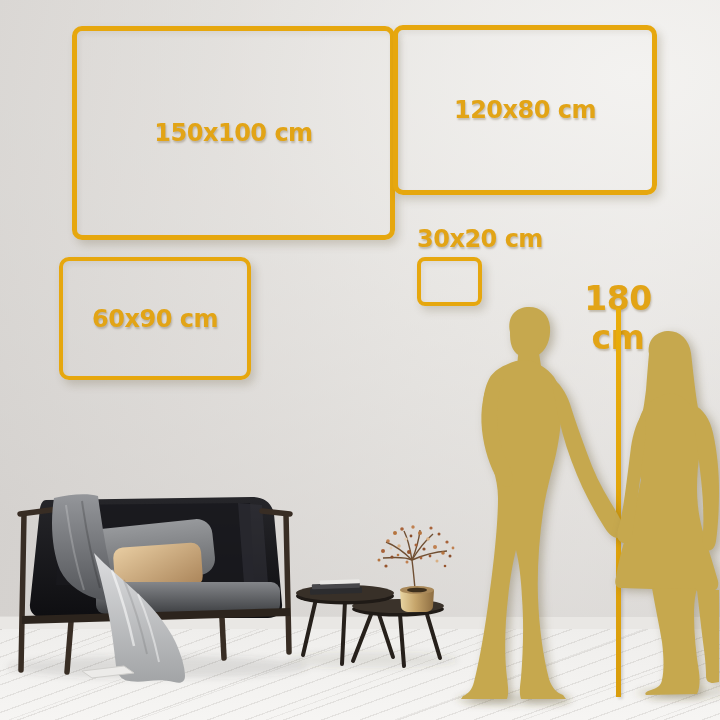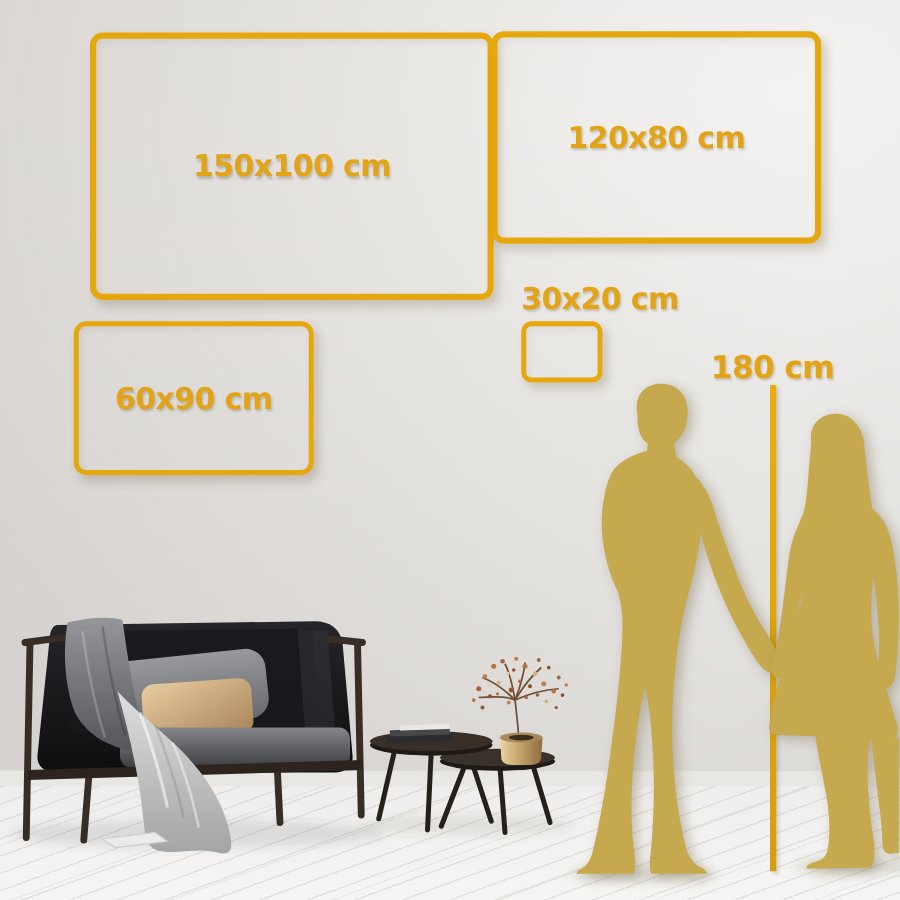--- a/index.html
+++ b/index.html
@@ -40,21 +40,21 @@
   }
   .f-150{left:57px;top:26px;width:313px;height:204px;margin-left:15px;}
   .f-120{left:393px;top:25px;width:254px;height:160px;align-items:center;}
   .f-6090{left:59px;top:257px;width:184px;height:115px;border-width:4.5px;}
   .f-6040{left:268px;top:254px;width:119px;height:81px;border-width:4.5px;}
   .f-3020{left:417px;top:257px;width:57px;height:41px;border-width:4px;border-radius:8px;}
   .f-3020 .size-label{position:absolute;bottom:calc(100% + 8px);left:-4px;text-align:center;}
   
   .height-label{
     position:absolute;left:563px;top:279px;width:110px;text-align:center;
-    color:var(--goldText);font-weight:bold;font-size:25px;letter-spacing:-.5px;
+    color:var(--goldText);font-weight:bold;font-size:33px;letter-spacing:-.5px;
     text-shadow:1px 2px 2px rgba(90,70,30,.28);z-index:2;
   }
   .height-line{
     position:absolute;left:616px;top:308px;width:4.5px;height:389px;
     background:linear-gradient(#eaad0a,#d99d0c);
     box-shadow:2px 2px 3px rgba(0,0,0,.14);z-index:2;
   }
   
   .illustration{position:absolute;left:0;top:0;z-index:3;}
   .sil{filter:drop-shadow(4px 3px 5px rgba(100,85,45,.35));}

